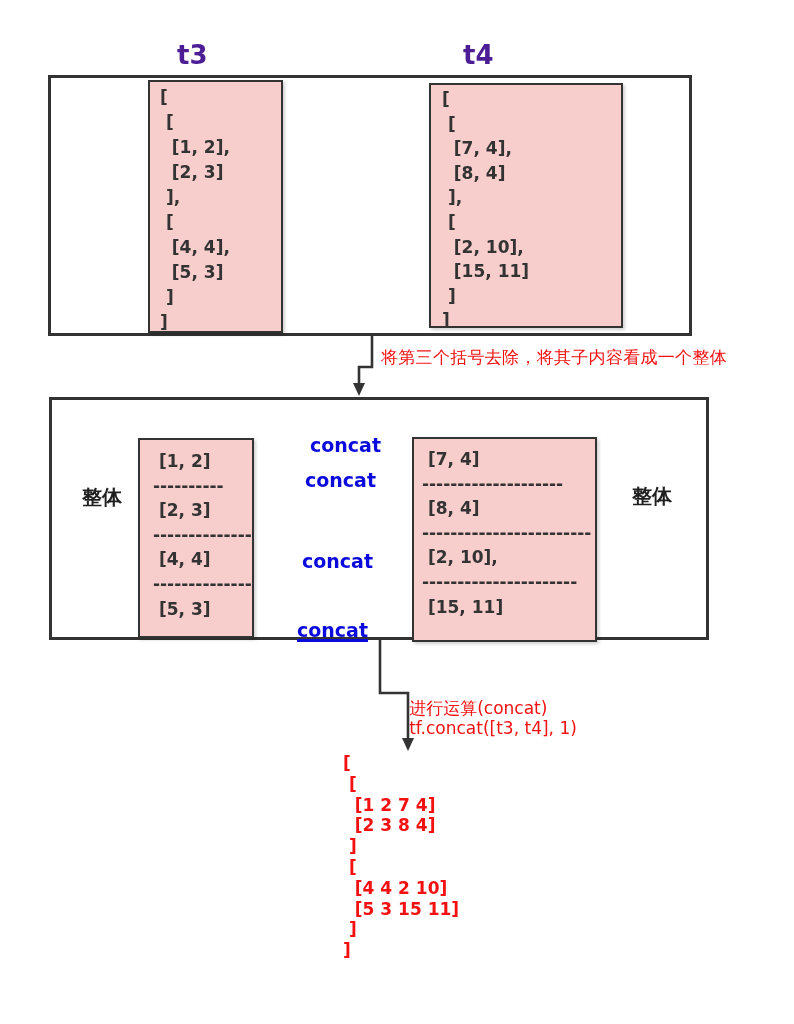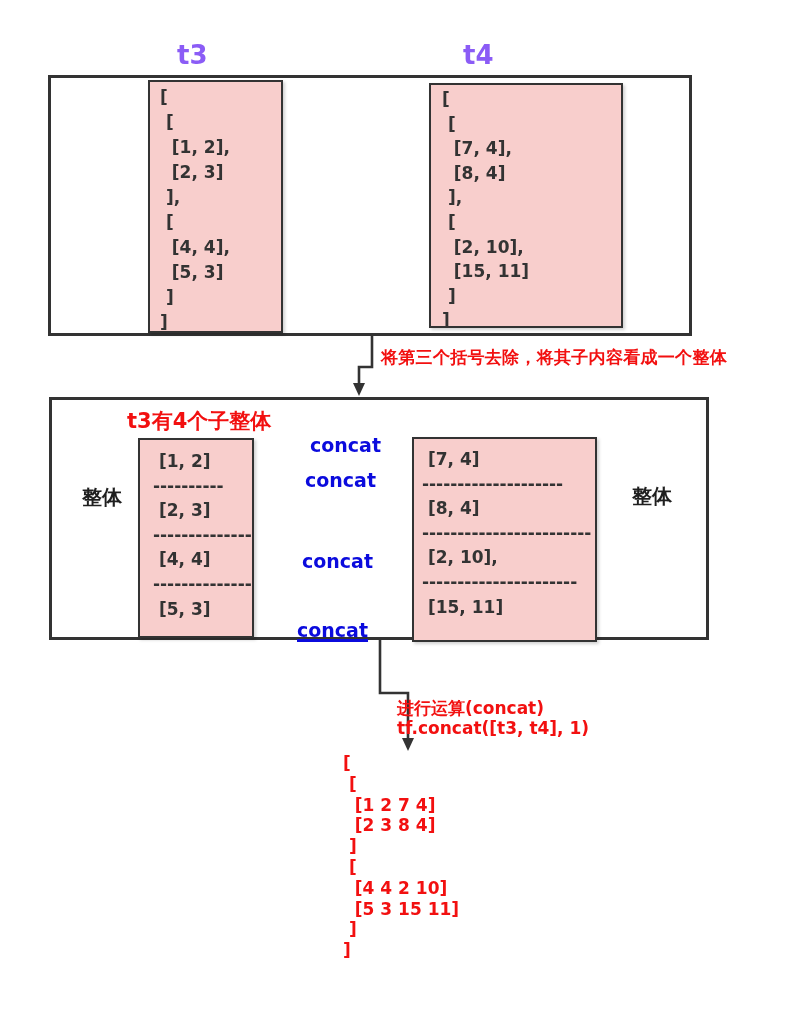--- a/index.html
+++ b/index.html
@@ -7,24 +7,24 @@
           font-family:"DejaVu Sans","Liberation Sans",sans-serif;overflow:hidden;}
   .abs{position:absolute;}
   svg.overlay{position:absolute;left:0;top:0;width:794px;height:1024px;pointer-events:none;}
 
   .outer-box{position:absolute;border:3px solid #333;background:#fff;box-sizing:border-box;}
   .pink-box{position:absolute;border:2px solid #333;background:#f8cecc;box-sizing:border-box;
             box-shadow:2px 2px 3px rgba(0,0,0,0.18);overflow:hidden;}
 
   .tensor-text{white-space:pre;font-weight:bold;font-size:17px;line-height:25px;color:#333;}
   .mid-text{white-space:pre;font-weight:bold;font-size:17px;line-height:24.6px;color:#333;}
-  .title-label{font-size:26px;font-weight:bold;color:#8b5cf6;}
+  .title-label{font-size:26px;font-weight:bold;color:#4c1d95;}
   .mid-header{font-size:21px;font-weight:bold;color:#f21010;white-space:nowrap;}
   .whole-label{font-size:20px;font-weight:bold;color:#1f1f1f;}
-  .note{font-size:17px;font-weight:bold;color:#f21010;white-space:nowrap;}
+  .note{font-size:17px;font-weight:normal;color:#f21010;white-space:nowrap;}
   .concat-label{font-size:19px;font-weight:bold;color:#0b0bdd;line-height:19px;}
   .concat-underline{text-decoration:underline;text-decoration-thickness:2.5px;text-underline-offset:2px;}
   .note2{ text-align:left;line-height:19.5px;}
   .result-text{white-space:pre;font-weight:bold;font-size:17px;line-height:20.8px;color:#f21010;}
 </style>
 </head>
 <body>
 
 <div class="canvas">
 
@@ -70,21 +70,20 @@
   [2, 10],
   [15, 11]
  ]
 ]</div>
   </div>
 
   <div class="abs note" style="left:381px;top:346px;letter-spacing:0.3px;">将第三个括号去除，将其子内容看成一个整体</div>
 
   <div class="outer-box" style="left:49px;top:397px;width:660px;height:243px;"></div>
 
-  <div class="abs mid-header" style="left:127px;top:407px;">t3有4个子整体</div>
 
   <div class="abs whole-label" style="left:82px;top:484px;">整体</div>
   <div class="abs whole-label" style="left:632px;top:483px;">整体</div>
 
   <div class="pink-box" style="left:138px;top:438px;width:116px;height:200px;">
     <div class="mid-text" style="padding:9px 16px 0 13px;"> [1, 2]
 ----------
  [2, 3]
 --------------
  [4, 4]

